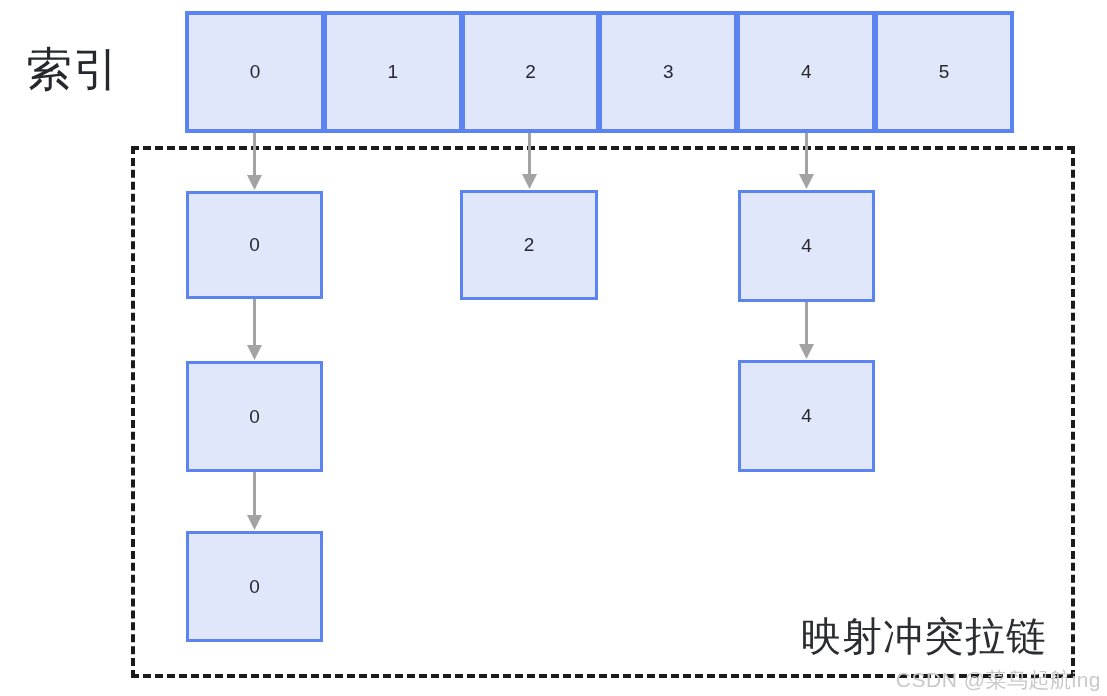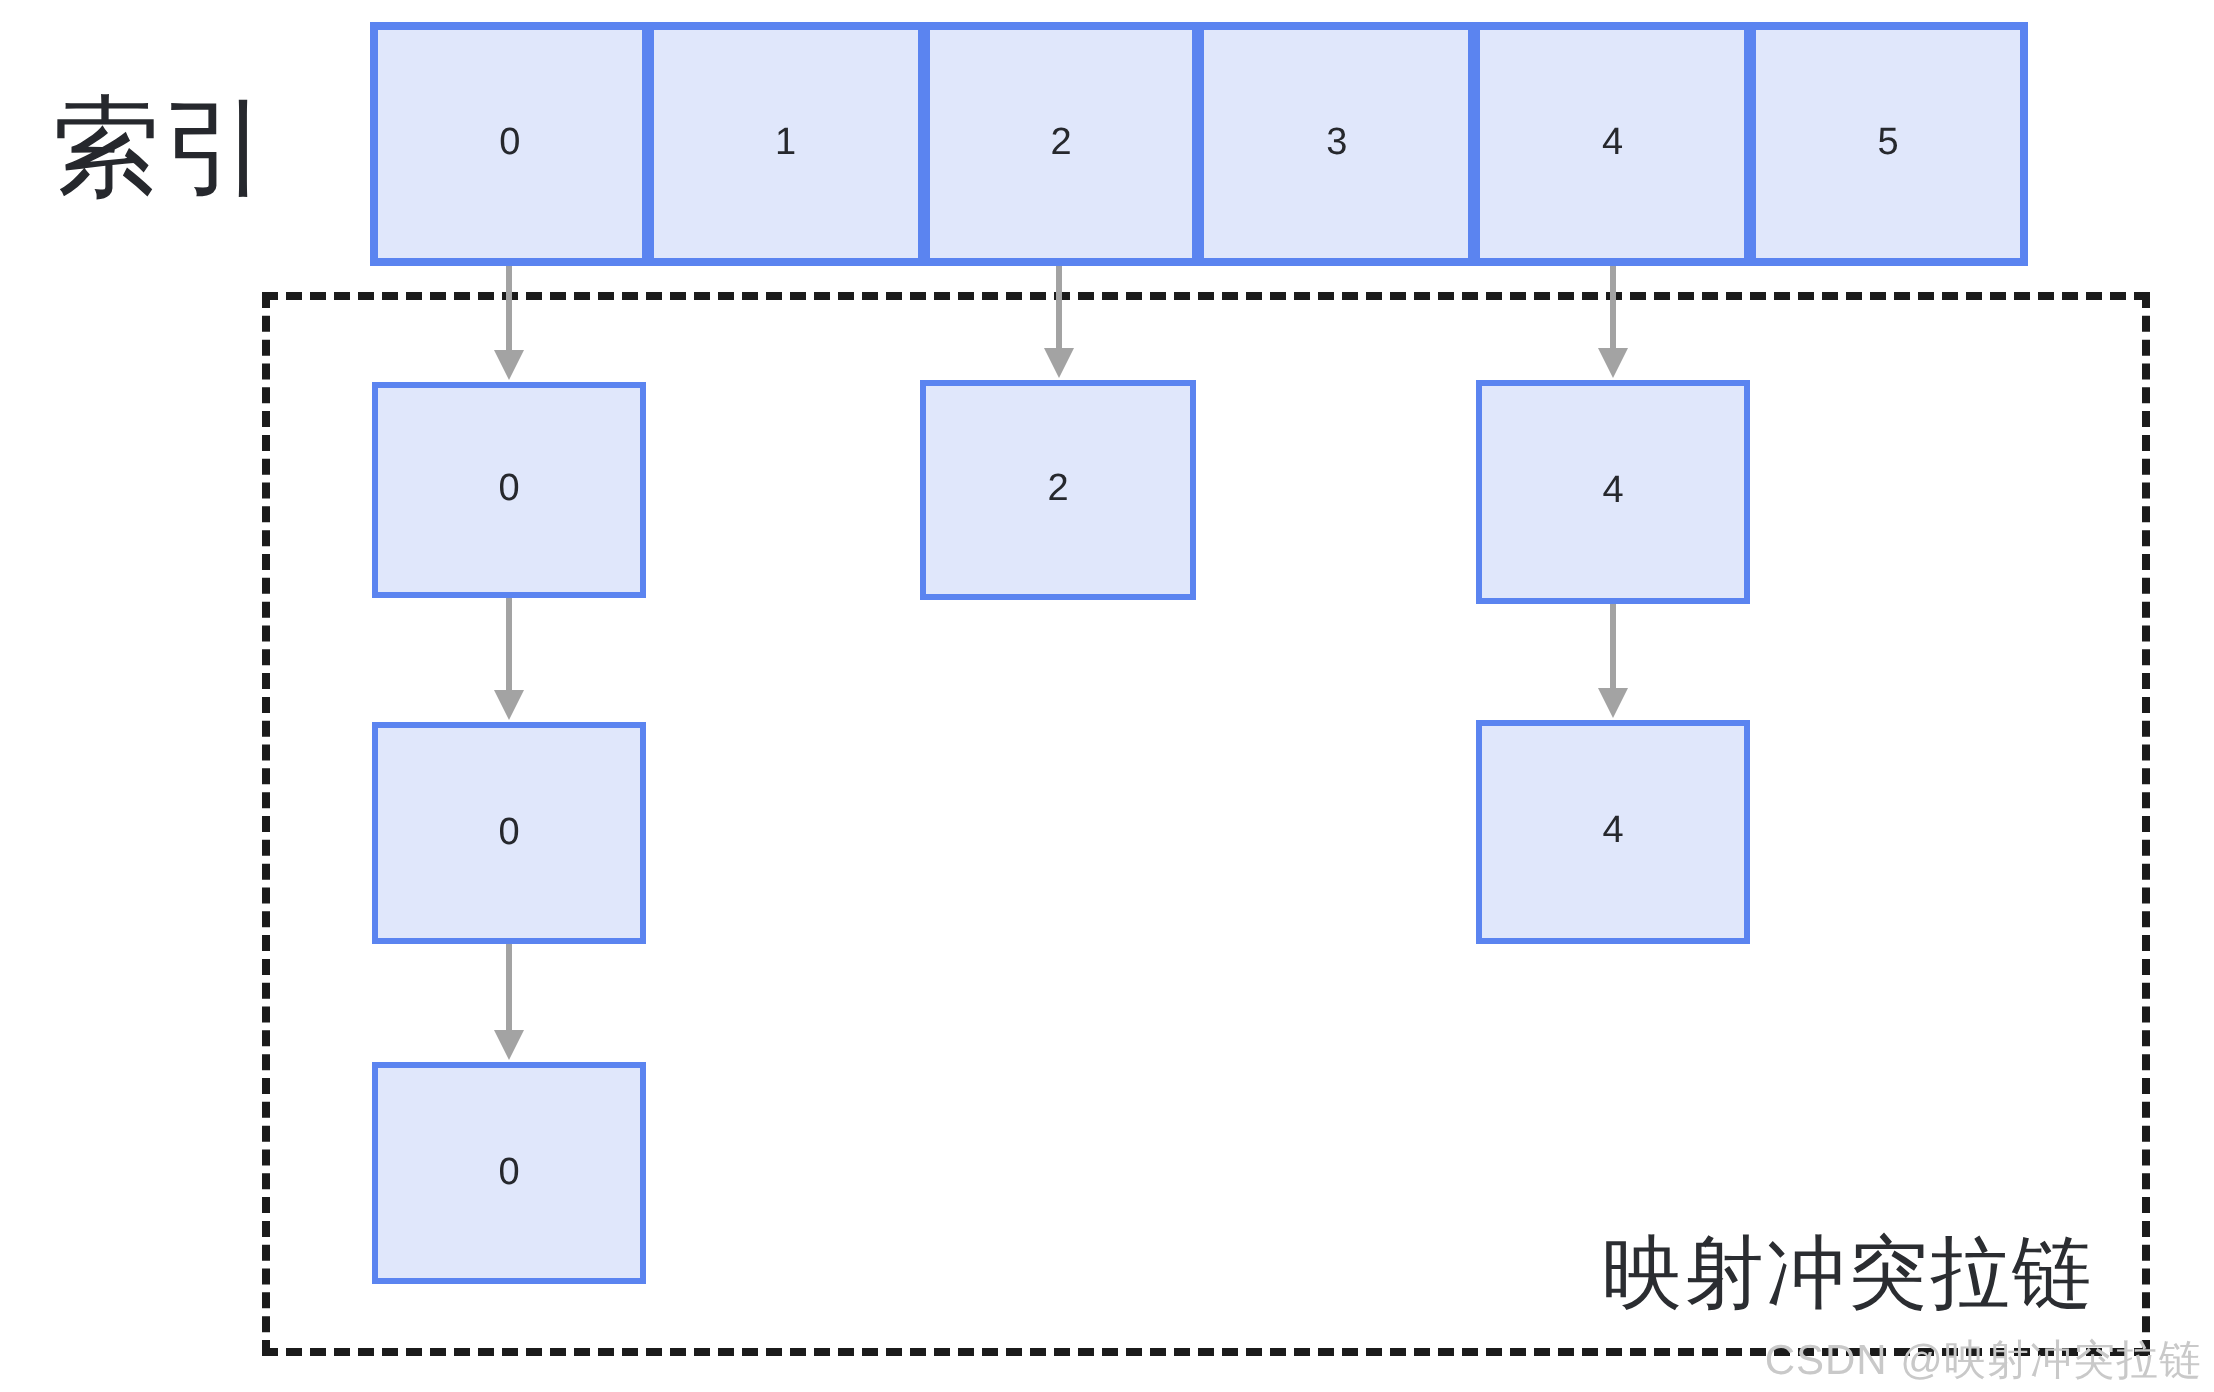--- a/index.html
+++ b/index.html
@@ -16,21 +16,21 @@
     height: 696px;
     background: #ffffff;
     overflow: hidden;
   }
 
   
   .index-label {
     position: absolute;
     left: 26px;
     top: 42px;
-    font-size: 54px;
+    font-size: 46px;
     line-height: 1.2;
     color: #26282d;
     letter-spacing: 1px;
     white-space: nowrap;
   }
 
   
   .array-row {
     position: absolute;
     left: 185px;
@@ -163,15 +163,15 @@
       <polygon points="8.5,58 1,43 16,43" fill="#a3a3a3"></polygon>
     </svg>
   </div>
   <div class="arrow" style="left:798px; top:302px;">
     <svg width="17" height="58" viewBox="0 0 17 58">
       <line x1="8.5" y1="0" x2="8.5" y2="44" stroke="#a3a3a3" stroke-width="3"></line>
       <polygon points="8.5,57 1,42 16,42" fill="#a3a3a3"></polygon>
     </svg>
   </div>
 
-  <div class="watermark">CSDN @映射冲突拉链</div>
+  <div class="watermark">CSDN @菜鸟起航ing</div>
 
 </div>
 
 </body></html>

